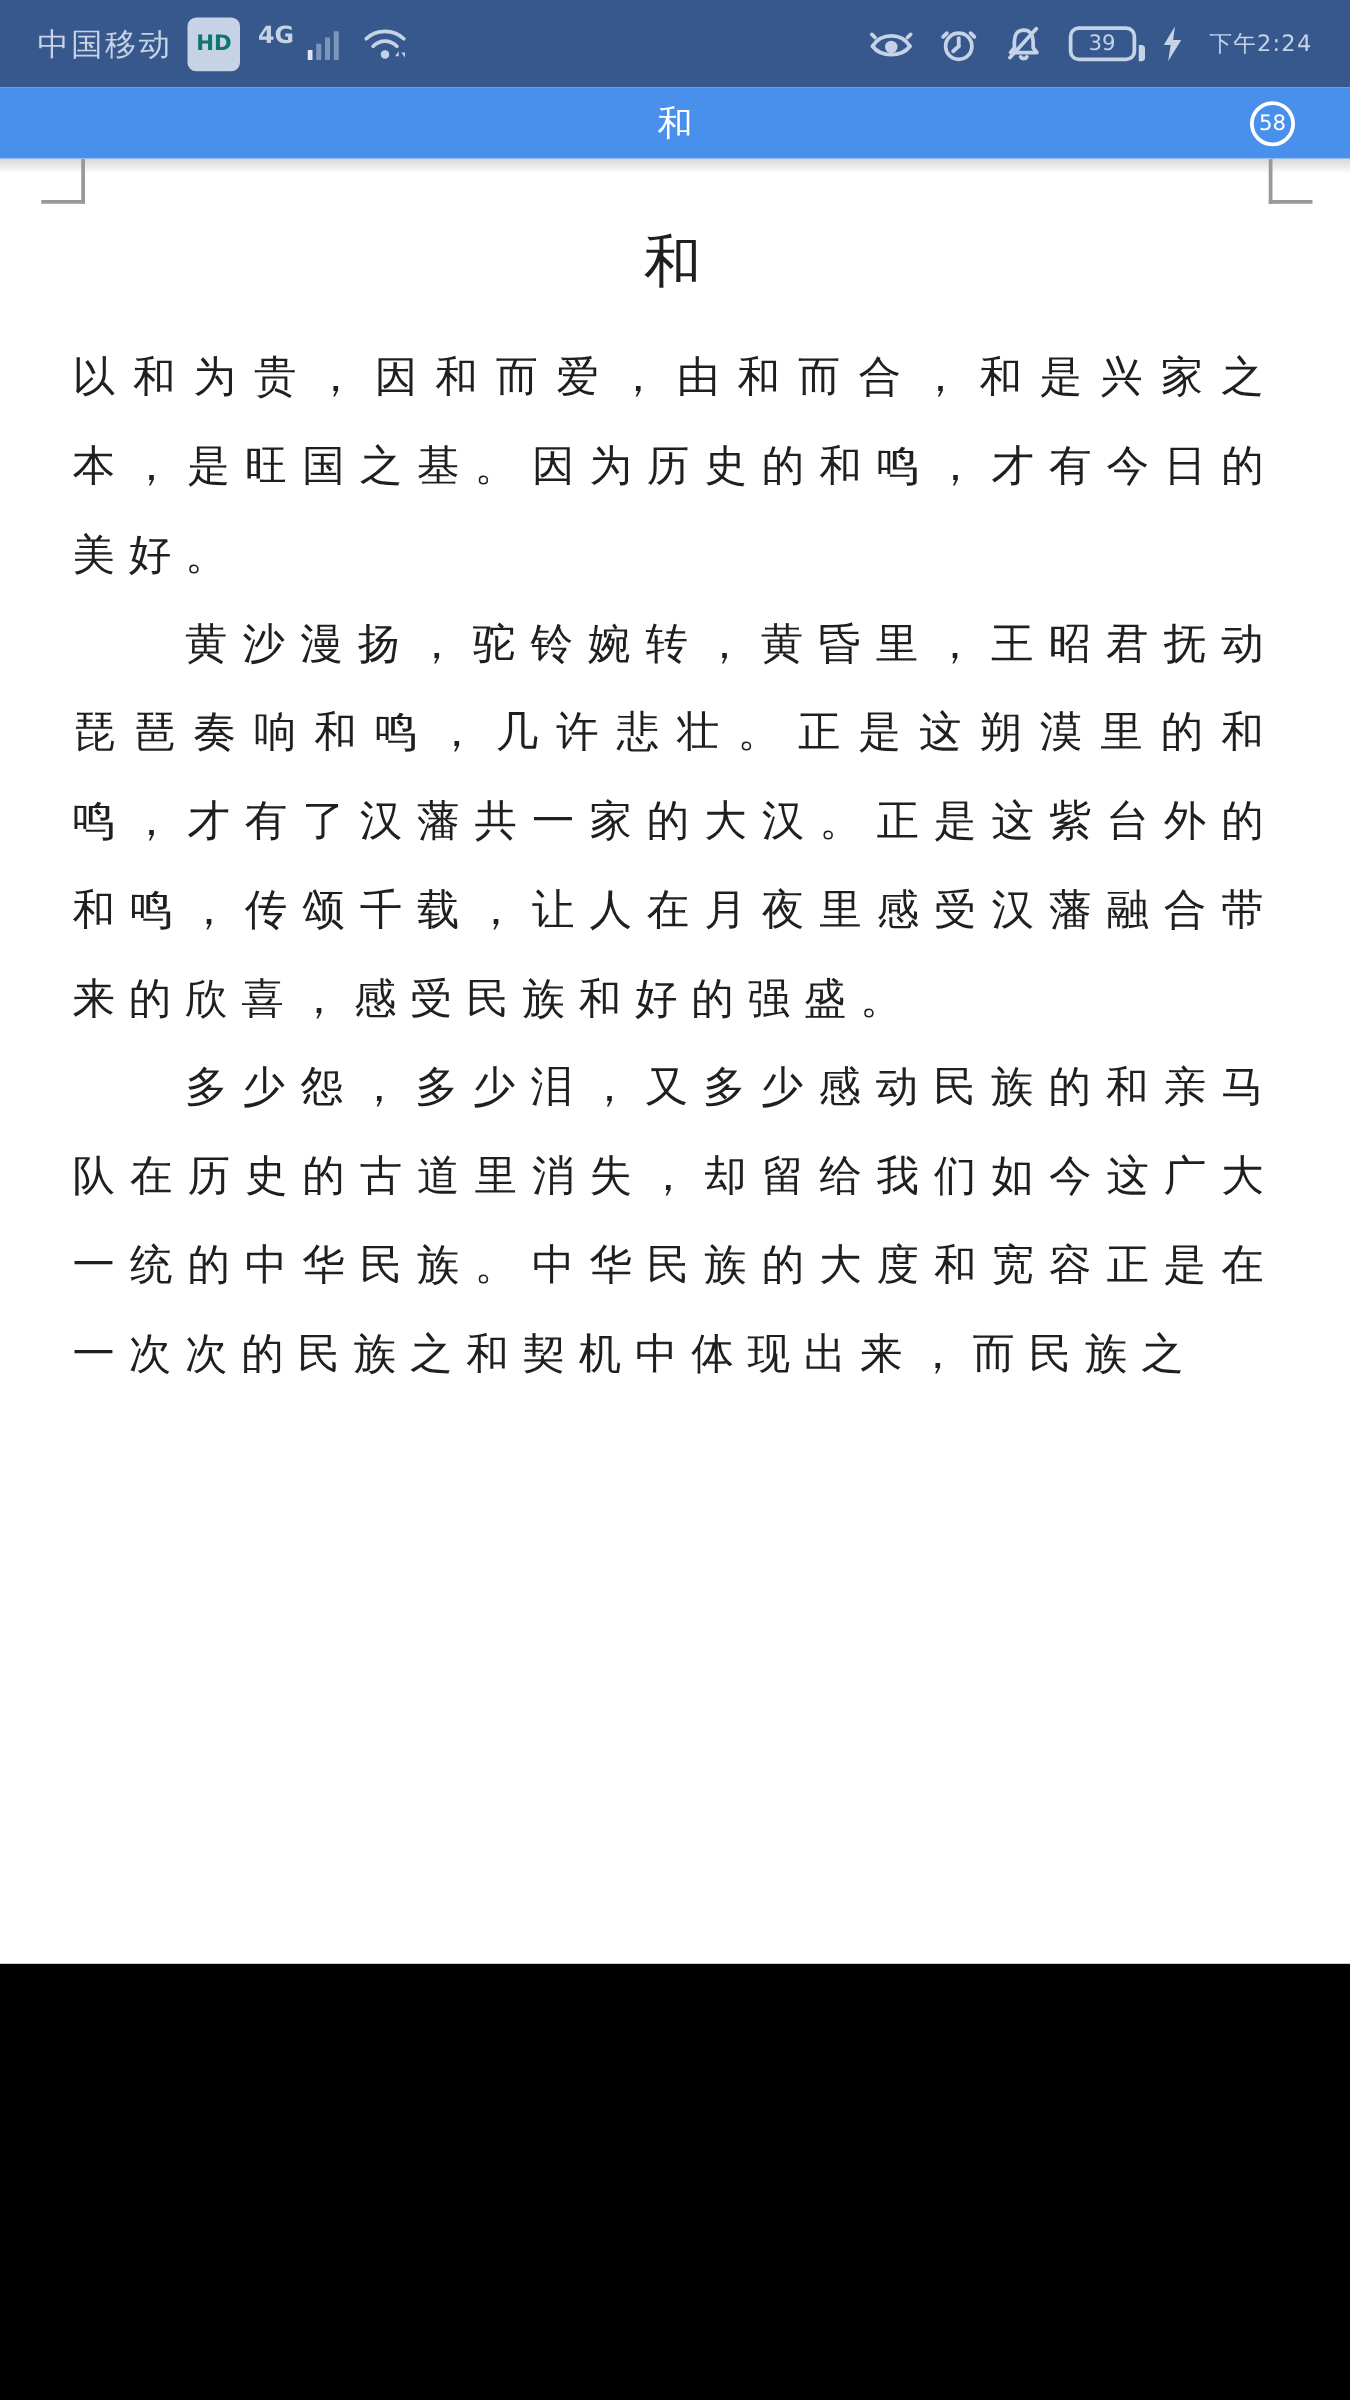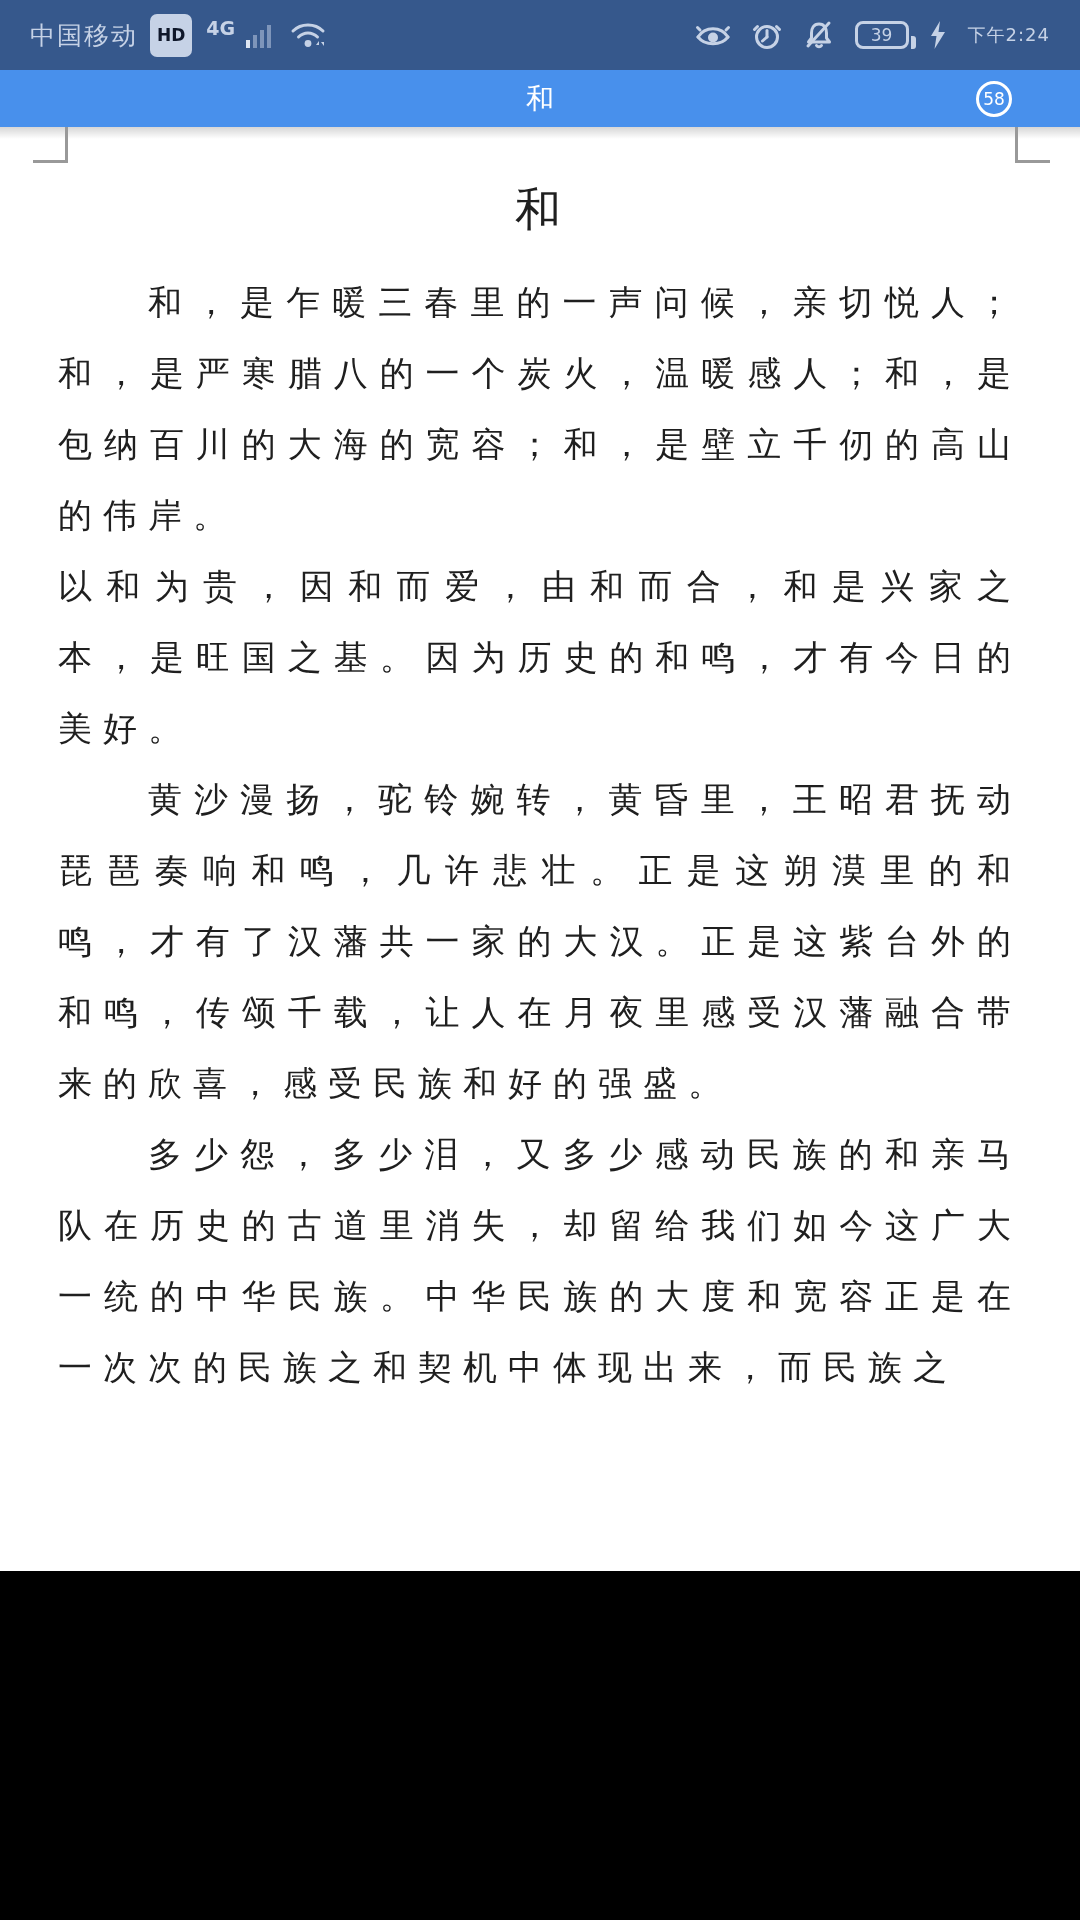--- a/index.html
+++ b/index.html
@@ -10,42 +10,42 @@
   }
   
   .status-bar{
     height:70px;background:#36588C;color:#C6D2E6;
     display:flex;align-items:center;justify-content:space-between;
     padding:0 30px;
   }
   .sb-left,.sb-right{display:flex;align-items:center;}
   .carrier{font-size:25px;letter-spacing:2px;}
   .hd-badge{
-    background:#C6D2E6;color:#0f172a;font-weight:bold;font-size:17px;
+    background:#C6D2E6;color:#0f766e;font-weight:bold;font-size:17px;
     border-radius:7px;padding:13px 7px;margin:0 10px 0 12px;line-height:1;
   }
   .net{font-size:19px;font-weight:bold;margin:-14px 2px 0 4px;}
   .sb-icon{margin:0 9px;display:block;}
   .sb-right .sb-icon{margin:0 10px;}
   .battery{display:flex;align-items:flex-end;margin:0 4px 0 10px;}
   .batt-body{
     width:54px;height:28px;border:3px solid #C6D2E6;border-radius:8px;
     display:flex;align-items:center;justify-content:center;
     font-size:17px;color:#C6D2E6;
   }
   .batt-nub{width:5px;height:13px;background:#C6D2E6;border-radius:0 3px 3px 0;margin-left:2px;}
   .clock-label{font-size:18px;margin-left:12px;letter-spacing:1px;}
   
   .title-bar{
     position:relative;height:57px;background:#4890EC;
     display:flex;align-items:center;justify-content:center;
   }
   .app-title{color:#fff;font-size:28px;}
   .score-badge{
-    position:absolute;right:68px;top:50%;transform:translateY(-50%);
+    position:absolute;right:44px;top:50%;transform:translateY(-50%);
     width:36px;height:36px;border:3px solid #fff;border-radius:50%;
     color:#fff;font-size:17px;display:flex;align-items:center;justify-content:center;
   }
   
   .page{position:relative;height:1793px;background:#fff;overflow:hidden;}
   .page::before{
     content:"";position:absolute;top:0;left:0;right:0;height:12px;
     background:linear-gradient(rgba(0,0,0,0.16),rgba(0,0,0,0));pointer-events:none;
   }
   .mark{position:absolute;}
@@ -125,21 +125,20 @@
   </div>
 
   <div class="page">
     <span class="mark mark-tl"></span>
     <span class="mark mark-tr"></span>
     <span class="mark mark-bl"></span>
     <span class="mark mark-br"></span>
 
     <h1 class="essay-title">和</h1>
     <div class="essay-body">
-        <p class="essay-p indent">和，是乍暖三春里的一声问候，亲切悦人；和，是严寒腊八的一个炭火，温暖感人；和，是包纳百川的大海的宽容；和，是壁立千仞的高山的伟岸。</p>
         <p class="essay-p">以和为贵，因和而爱，由和而合，和是兴家之本，是旺国之基。因为历史的和鸣，才有今日的美好。</p>
         <p class="essay-p indent">黄沙漫扬，驼铃婉转，黄昏里，王昭君抚动琵琶奏响和鸣，几许悲壮。正是这朔漠里的和鸣，才有了汉藩共一家的大汉。正是这紫台外的和鸣，传颂千载，让人在月夜里感受汉藩融合带来的欣喜，感受民族和好的强盛。</p>
         <p class="essay-p indent">多少怨，多少泪，又多少感动民族的和亲马队在历史的古道里消失，却留给我们如今这广大一统的中华民族。中华民族的大度和宽容正是在一次次的民族之和契机中体现出来，而民族之</p>
       </div>
 
   </div>
 
 </div>
 
 </body></html>

